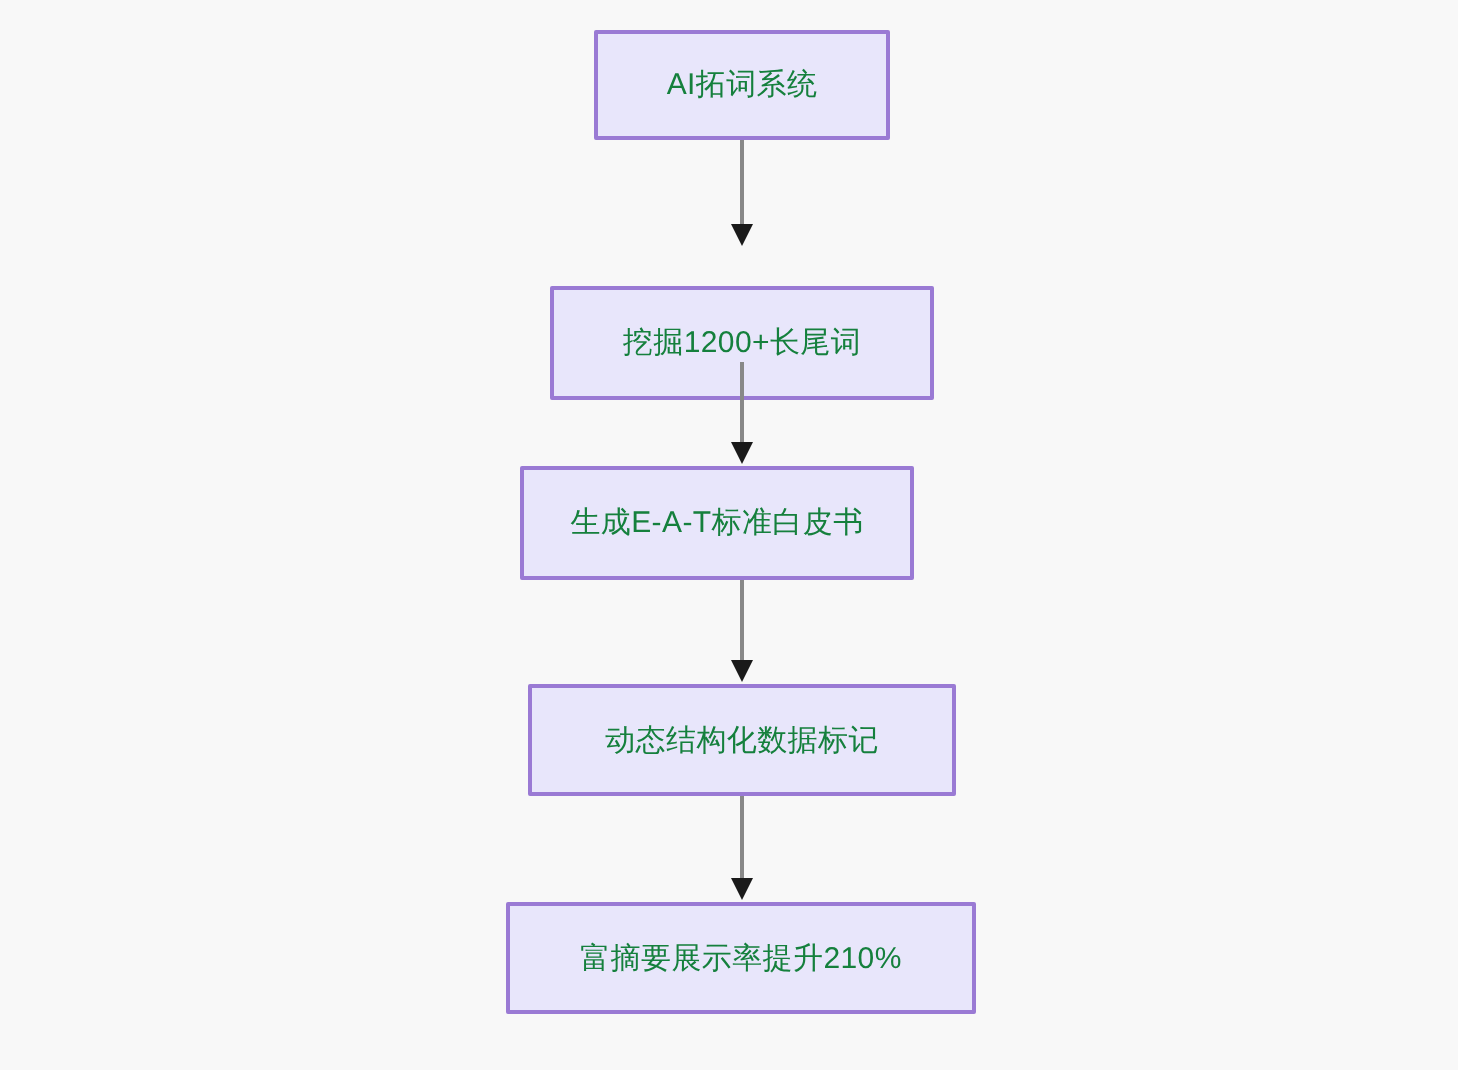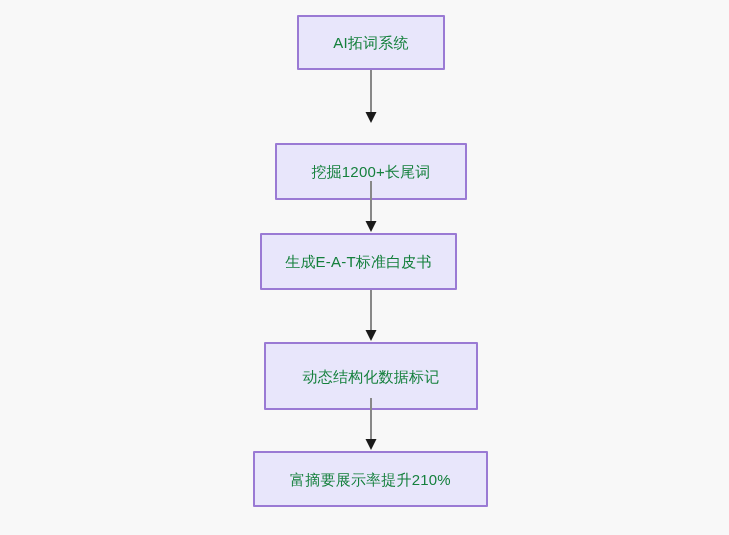--- a/index.html
+++ b/index.html
@@ -77,21 +77,21 @@
     <span class="node-label">生成E-A-T标准白皮书</span>
   </div>
 
   <div class="connector" style="left:357px; top:290px; height:52px;">
     <svg width="28" height="52" viewBox="0 0 28 52">
       <line x1="14" y1="0" x2="14" y2="43" stroke="#888888" stroke-width="2"></line>
       <polygon points="14,51 8.5,40 19.5,40" fill="#1a1a1a"></polygon>
     </svg>
   </div>
 
-  <div class="node" style="left:264px; top:342px; width:214px; height:68px;">
+  <div class="node" style="left:264px; top:342px; width:214px; height:56px;">
     <span class="node-label">动态结构化数据标记</span>
   </div>
 
   <div class="connector" style="left:357px; top:398px; height:53px;">
     <svg width="28" height="53" viewBox="0 0 28 53">
       <line x1="14" y1="0" x2="14" y2="44" stroke="#888888" stroke-width="2"></line>
       <polygon points="14,52 8.5,41 19.5,41" fill="#1a1a1a"></polygon>
     </svg>
   </div>
 

